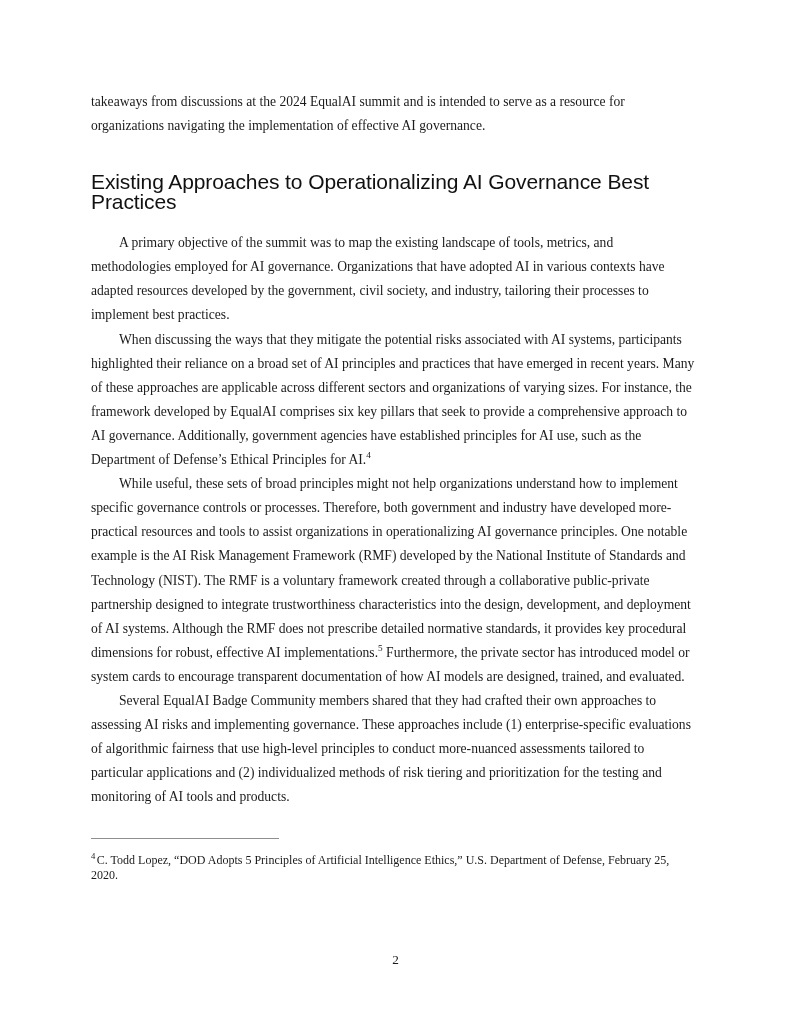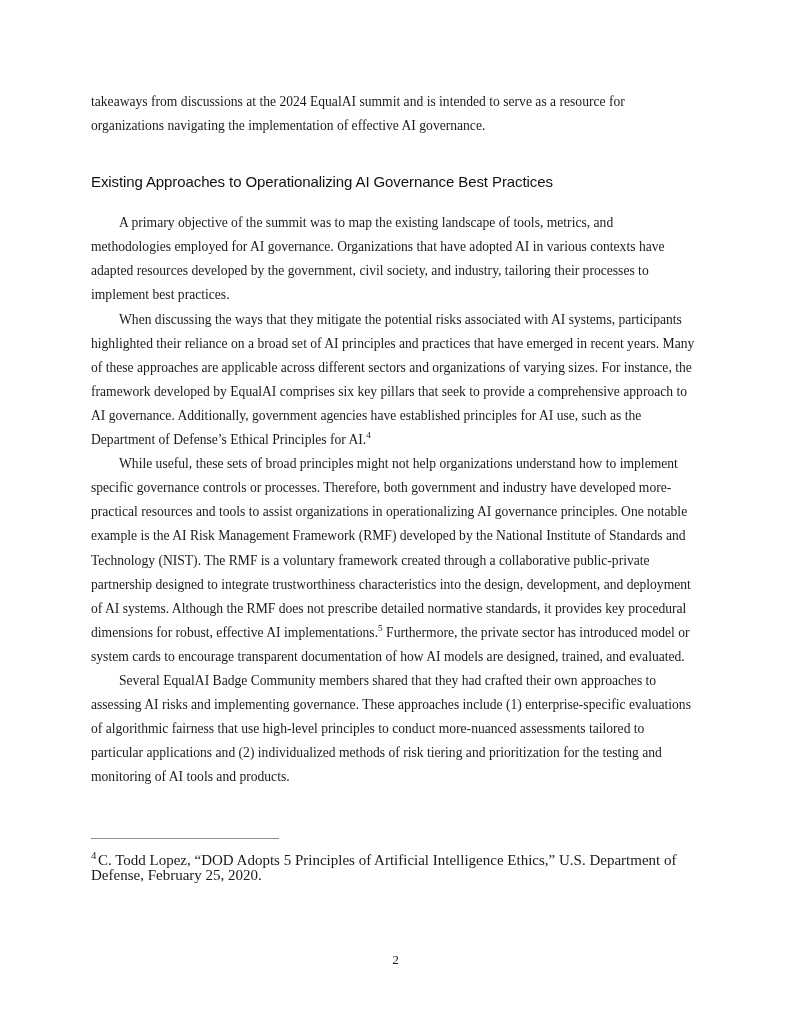--- a/index.html
+++ b/index.html
@@ -38,21 +38,21 @@
     color: #1a1a1a;
     font-family: "Liberation Serif", "DejaVu Serif", serif;
   }
   p.indented {
     text-indent: 28px;
   }
   h2.section-heading {
     margin: 0;
     padding: 0;
     font-family: "Liberation Sans", "DejaVu Sans", sans-serif;
-    font-size: 15px;
+    font-size: 21px;
     font-weight: 400;
     line-height: 20px;
     color: #111111;
     letter-spacing: -0.1px;
   }
   .gap-after-intro { height: 34px; }
   .gap-after-heading { height: 19px; }
   sup.fn-ref {
     font-size: 0.68em;
     vertical-align: super;
@@ -66,21 +66,21 @@
   }
   .fn-rule {
     width: 188px;
     height: 1px;
     background: #8f8f8f;
     margin: 0 0 14px 0;
     border: 0;
   }
   p.footnote {
     margin: 0 0 7px 0;
-    font-size: 15px;
+    font-size: 12px;
     line-height: 15.2px;
     color: #1a1a1a;
     font-family: "Liberation Serif", "DejaVu Serif", serif;
   }
   p.footnote:last-child { margin-bottom: 0; }
   sup.fn-num {
     font-size: 0.72em;
     vertical-align: super;
     line-height: 0;
     margin-right: 1.5px;

